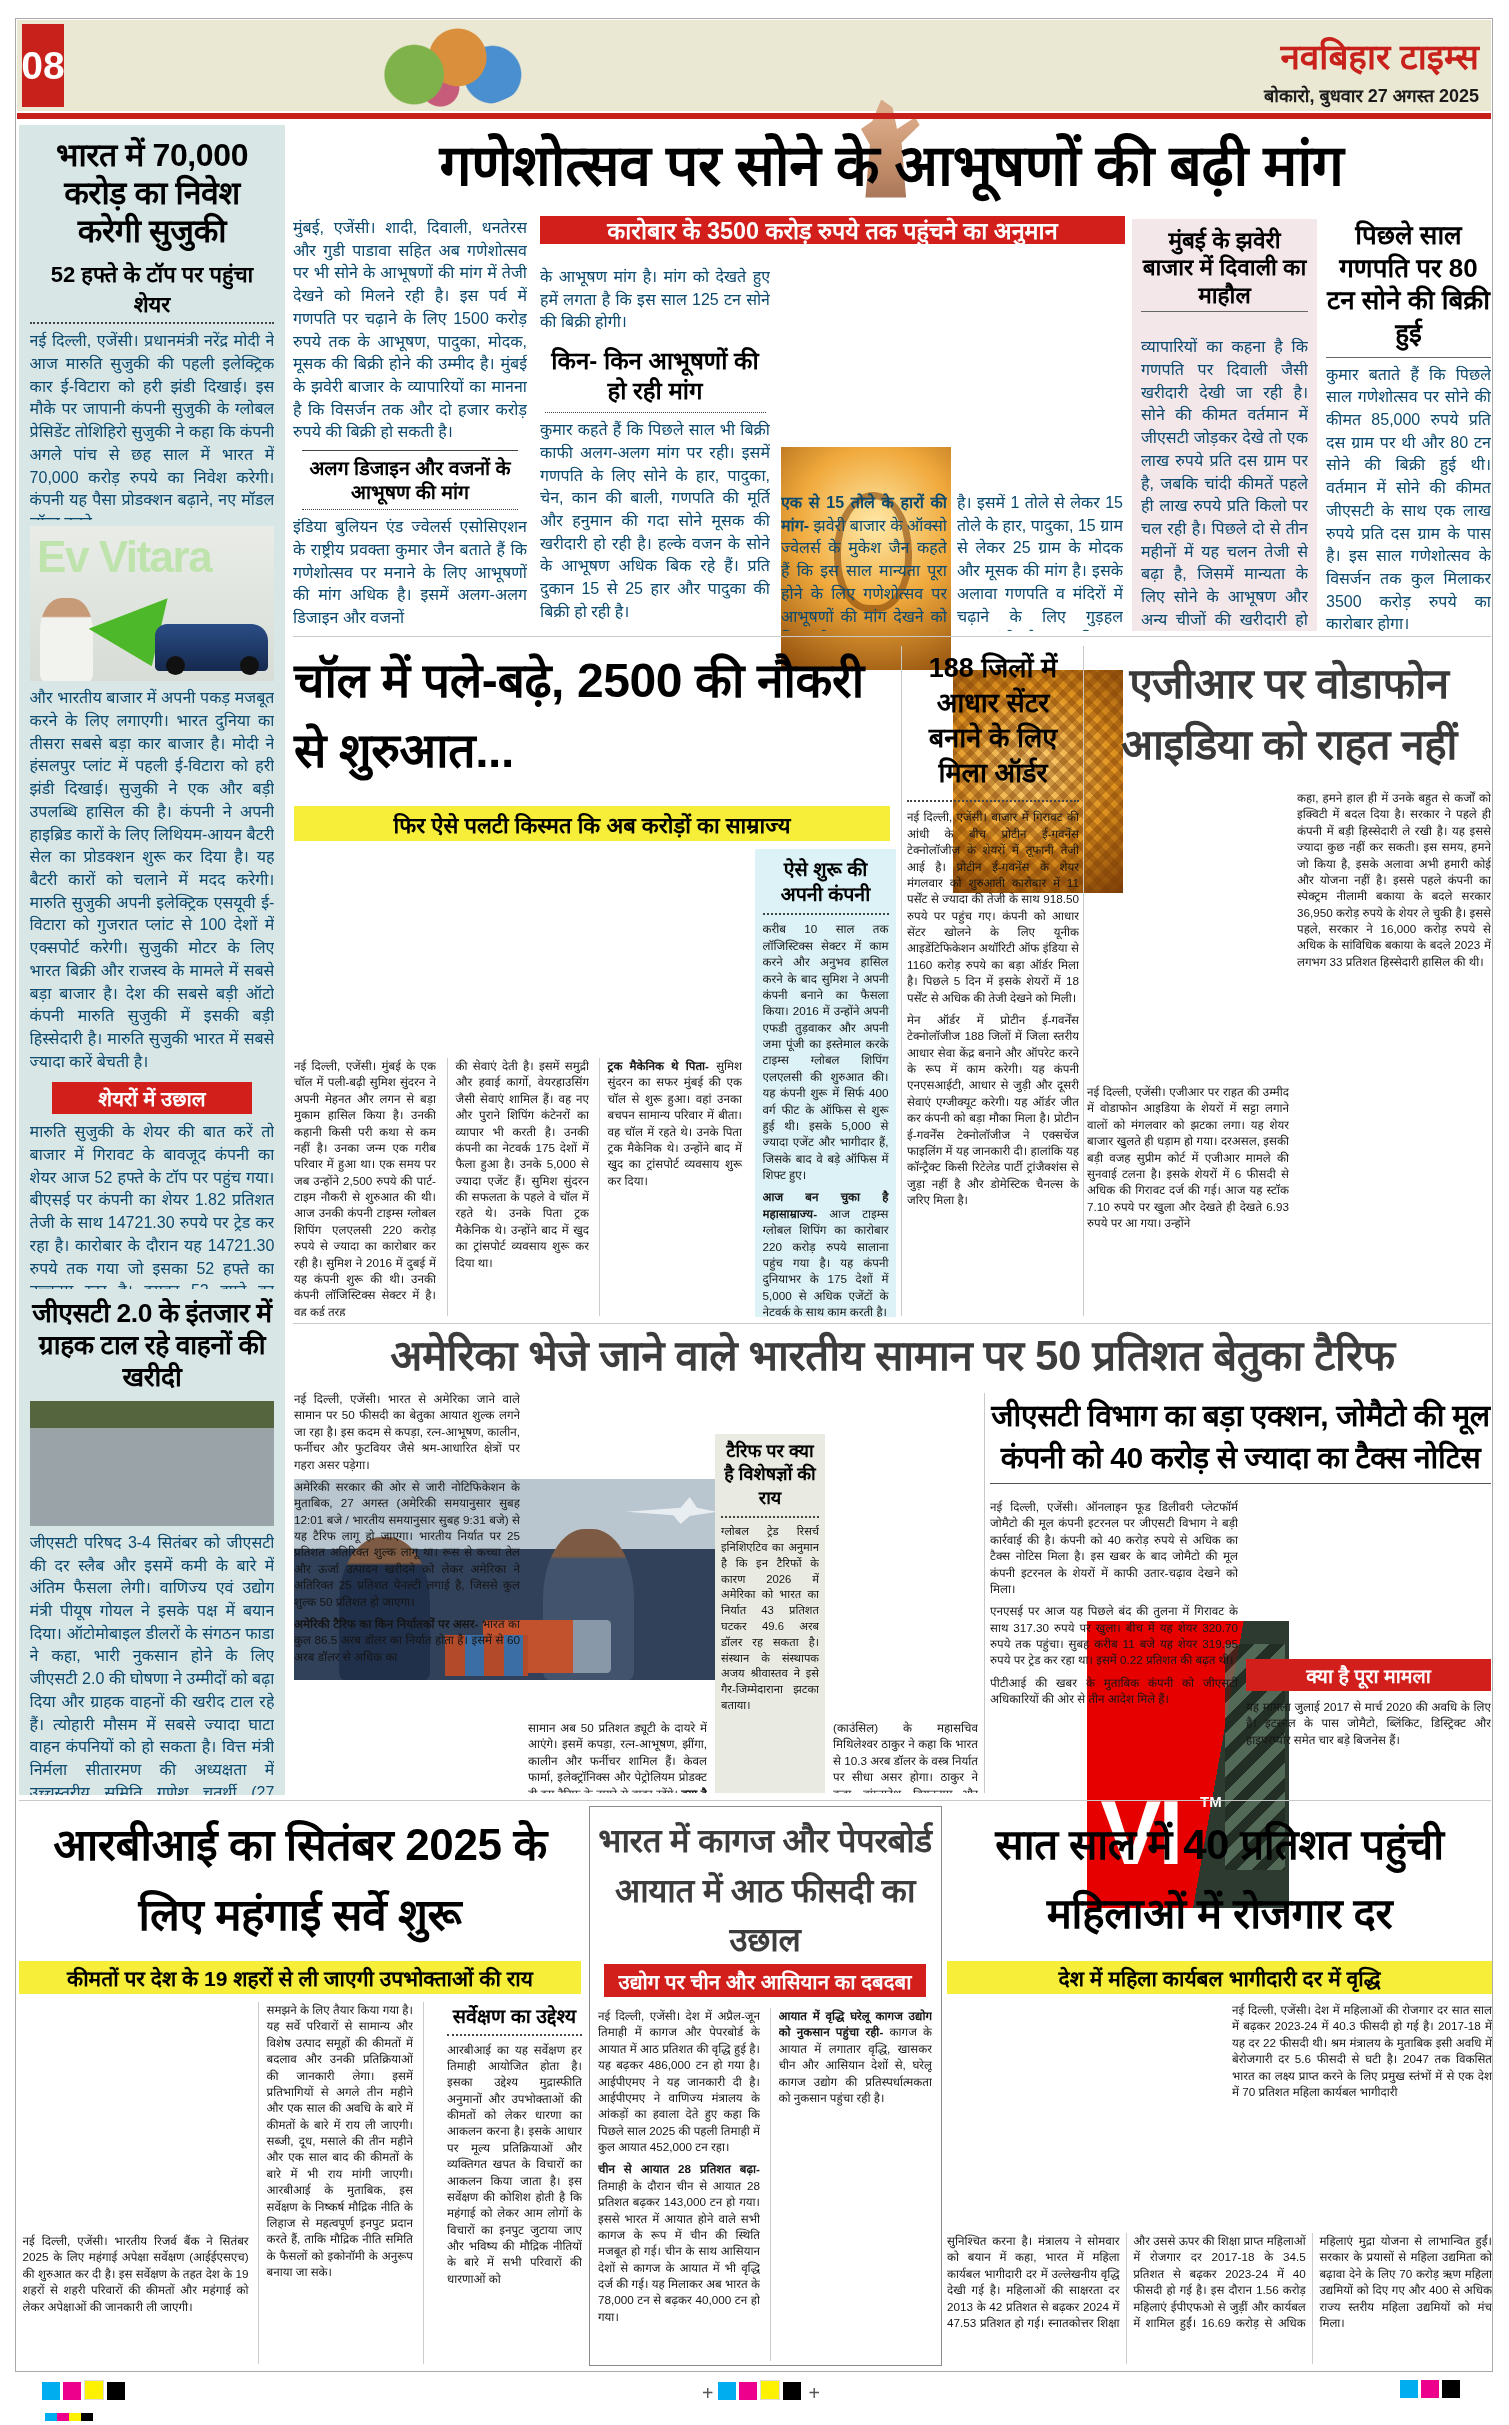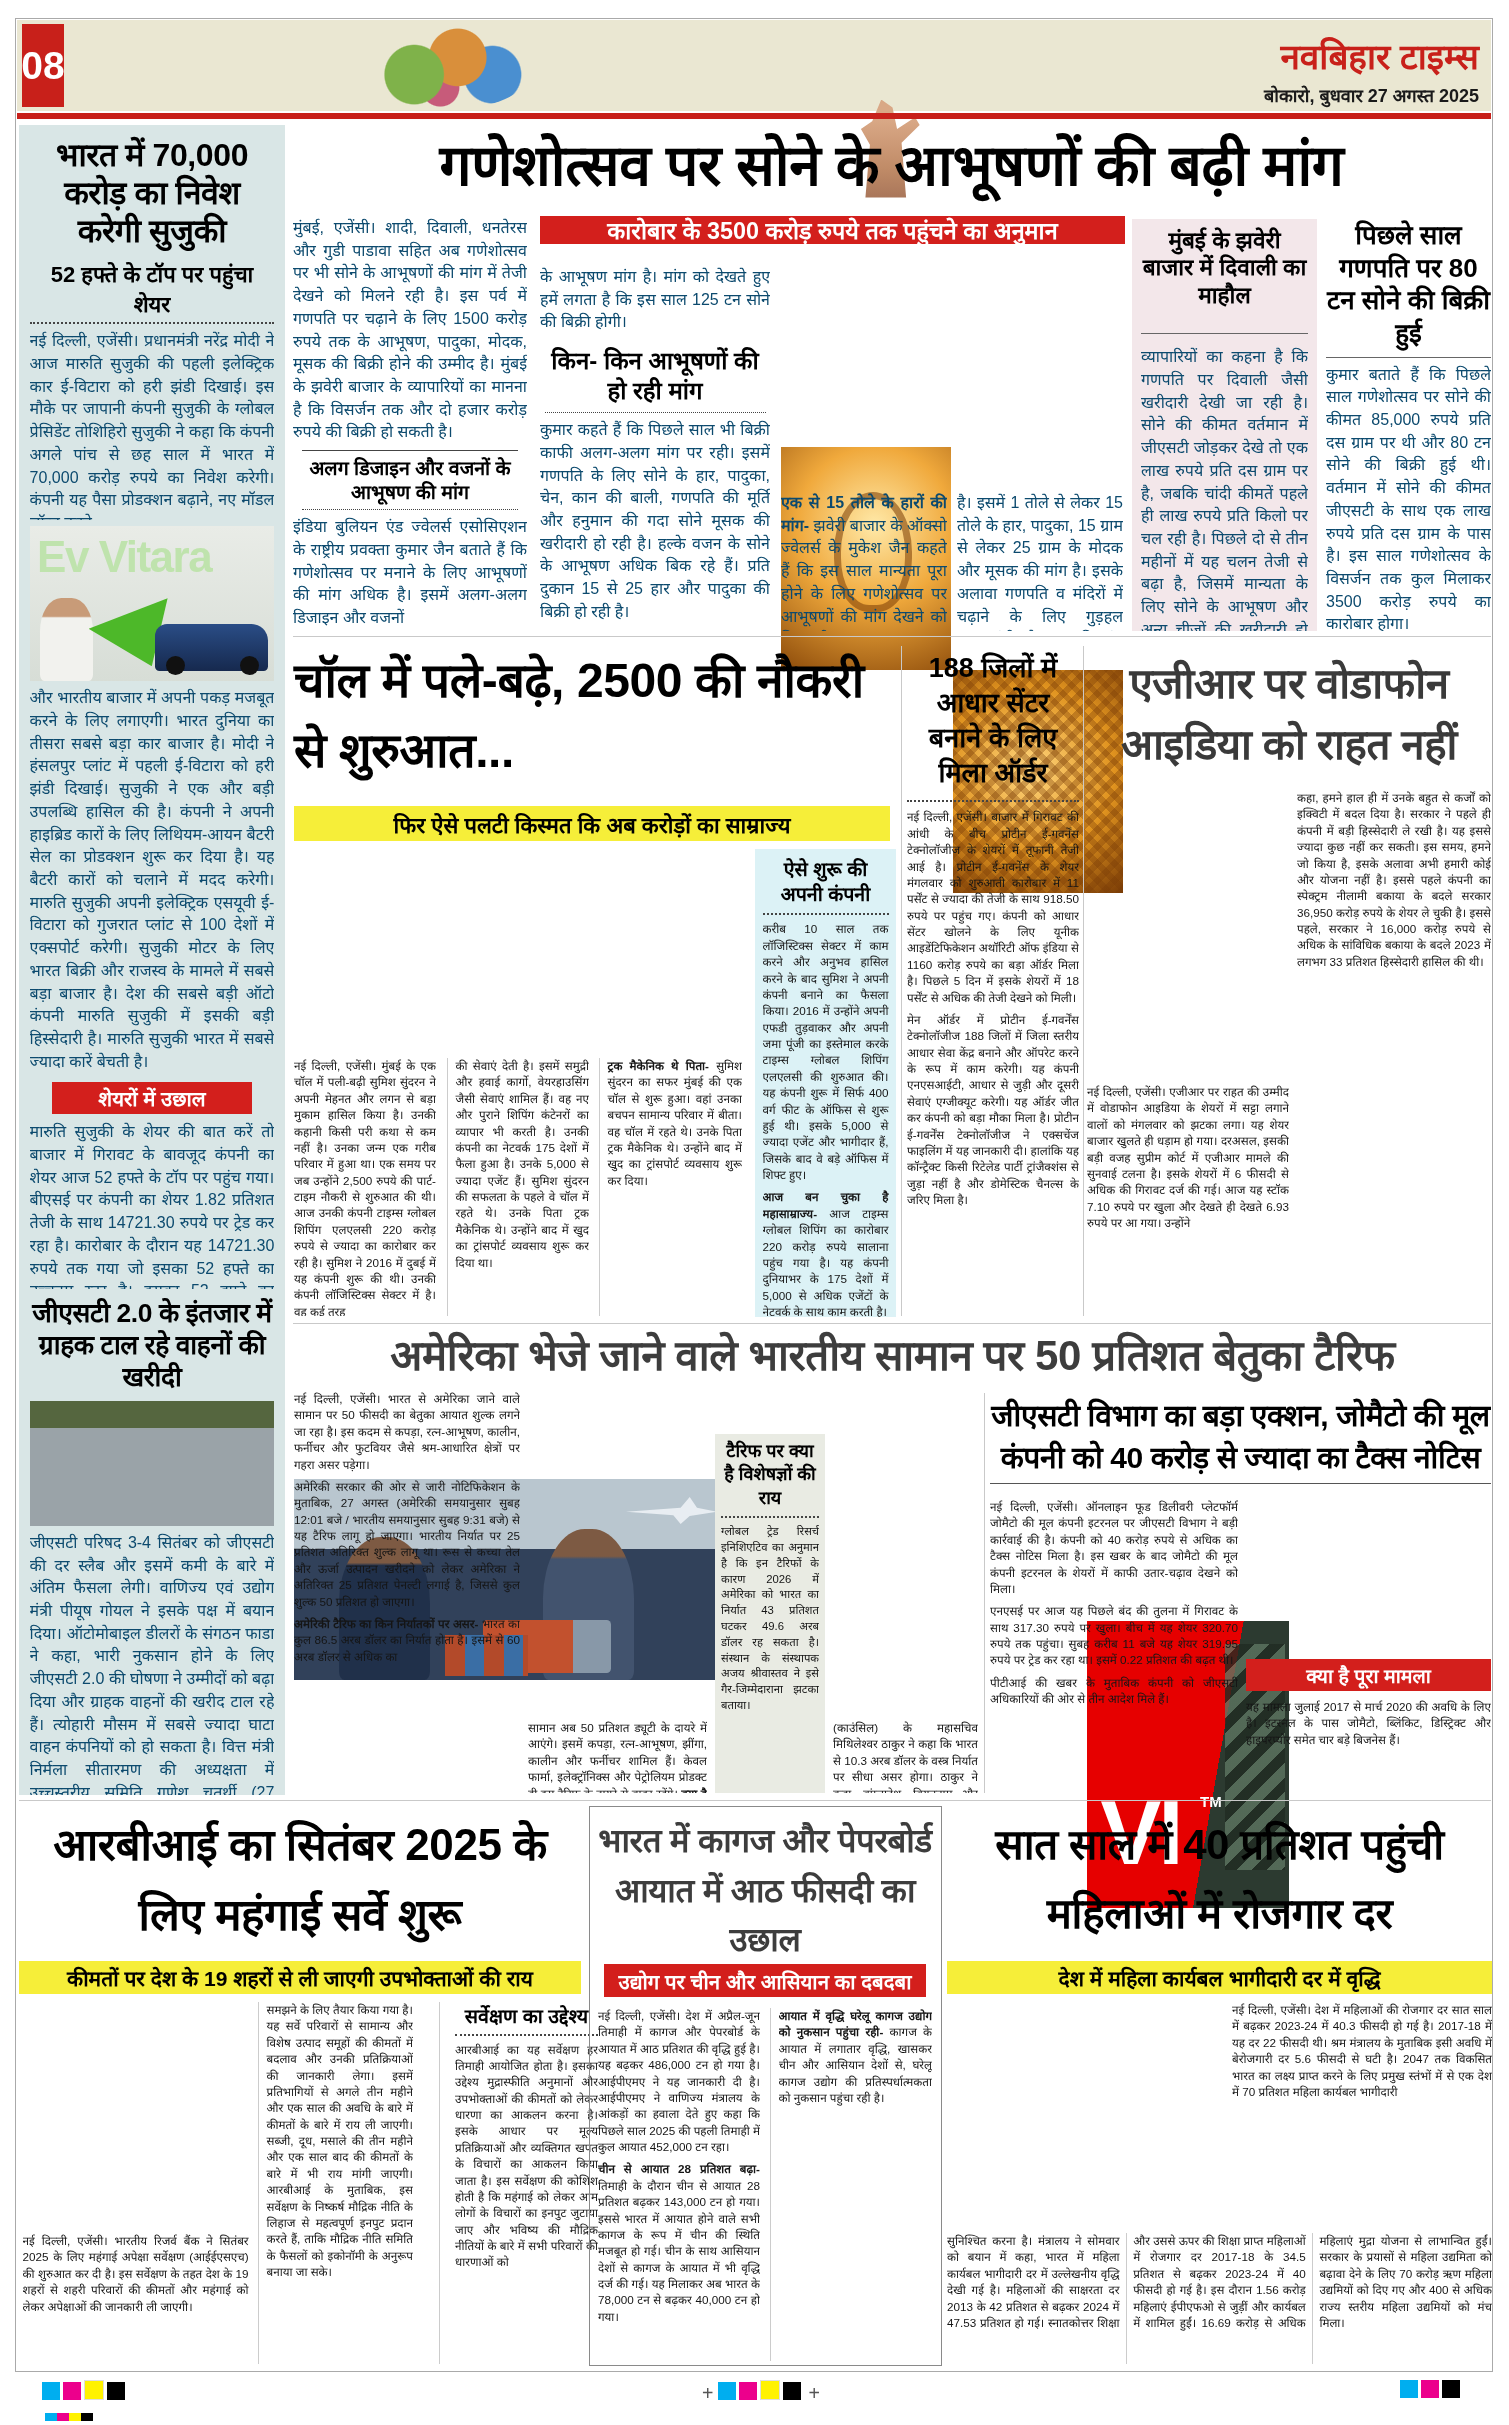--- a/index.html
+++ b/index.html
@@ -79,21 +79,21 @@
     <span style="position:absolute;inset:0;background:repeating-linear-gradient(45deg,rgba(122,60,6,.35) 0 6px,transparent 6px 12px),repeating-linear-gradient(-45deg,rgba(122,60,6,.35) 0 6px,transparent 6px 12px);"></span>
   </div>
 
   <div class="abs bt" style="left:781px;top:492px;width:166px;height:139px;">
     <span style="font-weight:800;">एक से 15 तोले के हारों की मांग-</span>
     <span>झवेरी बाजार के ऑक्सो ज्वेलर्स के मुकेश जैन कहते हैं कि इस साल मान्यता पूरा होने के लिए गणेशोत्सव पर आभूषणों की मांग देखने को मिल रही</span>
   </div>
   <div class="abs bt" style="left:957px;top:492px;width:166px;height:139px;">है। इसमें 1 तोले से लेकर 15 तोले के हार, पादुका, 15 ग्राम से लेकर 25 ग्राम के मोदक और मूसक की मांग है। इसके अलावा गणपति व मंदिरों में चढ़ाने के लिए गुड़हल (जावारांडी) के फूल की मांग बढ़ी है।</div>
 
   <div class="abs" style="left:1132px;top:219px;width:185px;height:412px;background:#f3e7ea;padding:7.5px 9px;overflow:hidden;">
-    <div class="subhead" style="font-size:22.6px;line-height:1.22;border-bottom:1.5px solid #666;padding-bottom:24px;margin-bottom:12px;">मुंबई के झवेरी बाजार में दिवाली का माहौल</div>
+    <div class="subhead" style="font-size:22.6px;line-height:1.22;border-bottom:1.5px solid #666;padding-bottom:2px;margin-bottom:24px;">मुंबई के झवेरी बाजार में दिवाली का माहौल</div>
     <div class="bt">व्यापारियों का कहना है कि गणपति पर दिवाली जैसी खरीदारी देखी जा रही है। सोने की कीमत वर्तमान में जीएसटी जोड़कर देखे तो एक लाख रुपये प्रति दस ग्राम पर है, जबकि चांदी कीमतें पहले ही लाख रुपये प्रति किलो पर चल रही है। पिछले दो से तीन महीनों में यह चलन तेजी से बढ़ा है, जिसमें मान्यता के लिए सोने के आभूषण और अन्य चीजों की खरीदारी हो रही है। इसमें 50 प्रतिशत से अधिक खरीदारी लालाबाग के राजा के लिए होती है। इसके बाद अन्य गणपति व मंदिरों में चढ़ाने के लिए भी खरीदारी हो रही है।</div>
   </div>
 
   <div class="abs" style="left:1326px;top:219px;width:165px;height:412px;overflow:hidden;">
     <div class="subhead" style="font-size:26px;line-height:1.25;border-bottom:1.5px solid #666;padding-bottom:7.5px;margin-bottom:6px;">पिछले साल गणपति पर 80 टन सोने की बिक्री हुई</div>
     <div class="bt">कुमार बताते हैं कि पिछले साल गणेशोत्सव पर सोने की कीमत 85,000 रुपये प्रति दस ग्राम पर थी और 80 टन सोने की बिक्री हुई थी। वर्तमान में सोने की कीमत जीएसटी के साथ एक लाख रुपये प्रति दस ग्राम के पास है। इस साल गणेशोत्सव के विसर्जन तक कुल मिलाकर 3500 करोड़ रुपये का कारोबार होगा।</div>
   </div>
 
   <div class="abs hairline" style="left:293px;top:636px;width:1198px;height:0.8px;"></div>
 
@@ -178,21 +178,21 @@
   <div class="abs banner-red flexc" style="left:1246px;top:1659px;width:245px;height:32px;font-size:19.6px;">क्या है पूरा मामला</div>
   <div class="abs bts" style="left:1246px;top:1699px;width:245px;height:94px;">यह मामला जुलाई 2017 से मार्च 2020 की अवधि के लिए है। इटरनल के पास जोमैटो, ब्लिंकिट, डिस्ट्रिक्ट और हाइपरप्योर समेत चार बड़े बिजनेस हैं।</div>
 
   <div class="abs hairline" style="left:19px;top:1800px;width:1472px;height:0.8px;"></div>
 
   <div class="abs hl center" style="left:19px;top:1810px;width:562px;height:143px;font-size:44px;line-height:1.6;">आरबीआई का सितंबर 2025 के लिए महंगाई सर्वे शुरू</div>
   <div class="abs banner-yellow flexc" style="left:19px;top:1961px;width:562px;height:33px;font-size:21px;">कीमतों पर देश के 19 शहरों से ली जाएगी उपभोक्ताओं की राय</div>
 
   <div class="abs bts" style="left:22.6px;top:2233px;width:226px;height:131px;">नई दिल्ली, एजेंसी। भारतीय रिजर्व बैंक ने सितंबर 2025 के लिए महंगाई अपेक्षा सर्वेक्षण (आईईएसएच) की शुरुआत कर दी है। इस सर्वेक्षण के तहत देश के 19 शहरों से शहरी परिवारों की कीमतों और महंगाई को लेकर अपेक्षाओं की जानकारी ली जाएगी।</div>
   <div class="abs bts" style="left:258px;top:2002px;width:155px;height:362px;border-left:0.8px solid #ccc;padding-left:7.5px;">समझने के लिए तैयार किया गया है। यह सर्वे परिवारों से सामान्य और विशेष उत्पाद समूहों की कीमतों में बदलाव और उनकी प्रतिक्रियाओं की जानकारी लेगा। इसमें प्रतिभागियों से अगले तीन महीने और एक साल की अवधि के बारे में कीमतों के बारे में राय ली जाएगी। सब्जी, दूध, मसाले की तीन महीने और एक साल बाद की कीमतों के बारे में भी राय मांगी जाएगी। आरबीआई के मुताबिक, इस सर्वेक्षण के निष्कर्ष मौद्रिक नीति के लिहाज से महत्वपूर्ण इनपुट प्रदान करते हैं, ताकि मौद्रिक नीति समिति के फैसलों को इकोनॉमी के अनुरूप बनाया जा सके।</div>
-  <div class="abs" style="left:439px;top:2002px;width:159px;height:362px;overflow:hidden;border-left:0.8px solid #ccc;padding-left:15px;box-sizing:border-box;">
+  <div class="abs" style="left:423px;top:2002px;width:159px;height:362px;overflow:hidden;border-left:0.8px solid #ccc;padding-left:23px;box-sizing:border-box;">
     <div class="subhead rule-dotted" style="font-size:19.6px;padding-bottom:4.5px;margin-bottom:6px;">सर्वेक्षण का उद्देश्य</div>
     <div class="bts">आरबीआई का यह सर्वेक्षण हर तिमाही आयोजित होता है। इसका उद्देश्य मुद्रास्फीति अनुमानों और उपभोक्ताओं की कीमतों को लेकर धारणा का आकलन करना है। इसके आधार पर मूल्य प्रतिक्रियाओं और व्यक्तिगत खपत के विचारों का आकलन किया जाता है। इस सर्वेक्षण की कोशिश होती है कि महंगाई को लेकर आम लोगों के विचारों का इनपुट जुटाया जाए और भविष्य की मौद्रिक नीतियों के बारे में सभी परिवारों की धारणाओं को</div>
   </div>
 
   <div class="abs" style="left:589px;top:1806px;width:353px;height:560px;border:1.5px solid #8a8a8a;"></div>
   <div class="abs hl center" style="left:598px;top:1816px;width:334px;height:143px;font-size:33px;line-height:1.5;color:#3d3d3d;">भारत में कागज और पेपरबोर्ड आयात में आठ फीसदी का उछाल</div>
   <div class="abs banner-red flexc" style="left:604px;top:1964px;width:322px;height:33px;font-size:20.4px;">उद्योग पर चीन और आसियान का दबदबा</div>
   <div class="abs" style="left:598px;top:2008px;width:162px;height:353px;overflow:hidden;">
     <div class="bts">नई दिल्ली, एजेंसी। देश में अप्रैल-जून तिमाही में कागज और पेपरबोर्ड के आयात में आठ प्रतिशत की वृद्धि हुई है। यह बढ़कर 486,000 टन हो गया है। आईपीएमए ने यह जानकारी दी है। आईपीएमए ने वाणिज्य मंत्रालय के आंकड़ों का हवाला देते हुए कहा कि पिछले साल 2025 की पहली तिमाही में कुल आयात 452,000 टन रहा।</div>
     <div class="bts" style="margin-top:6px;">

